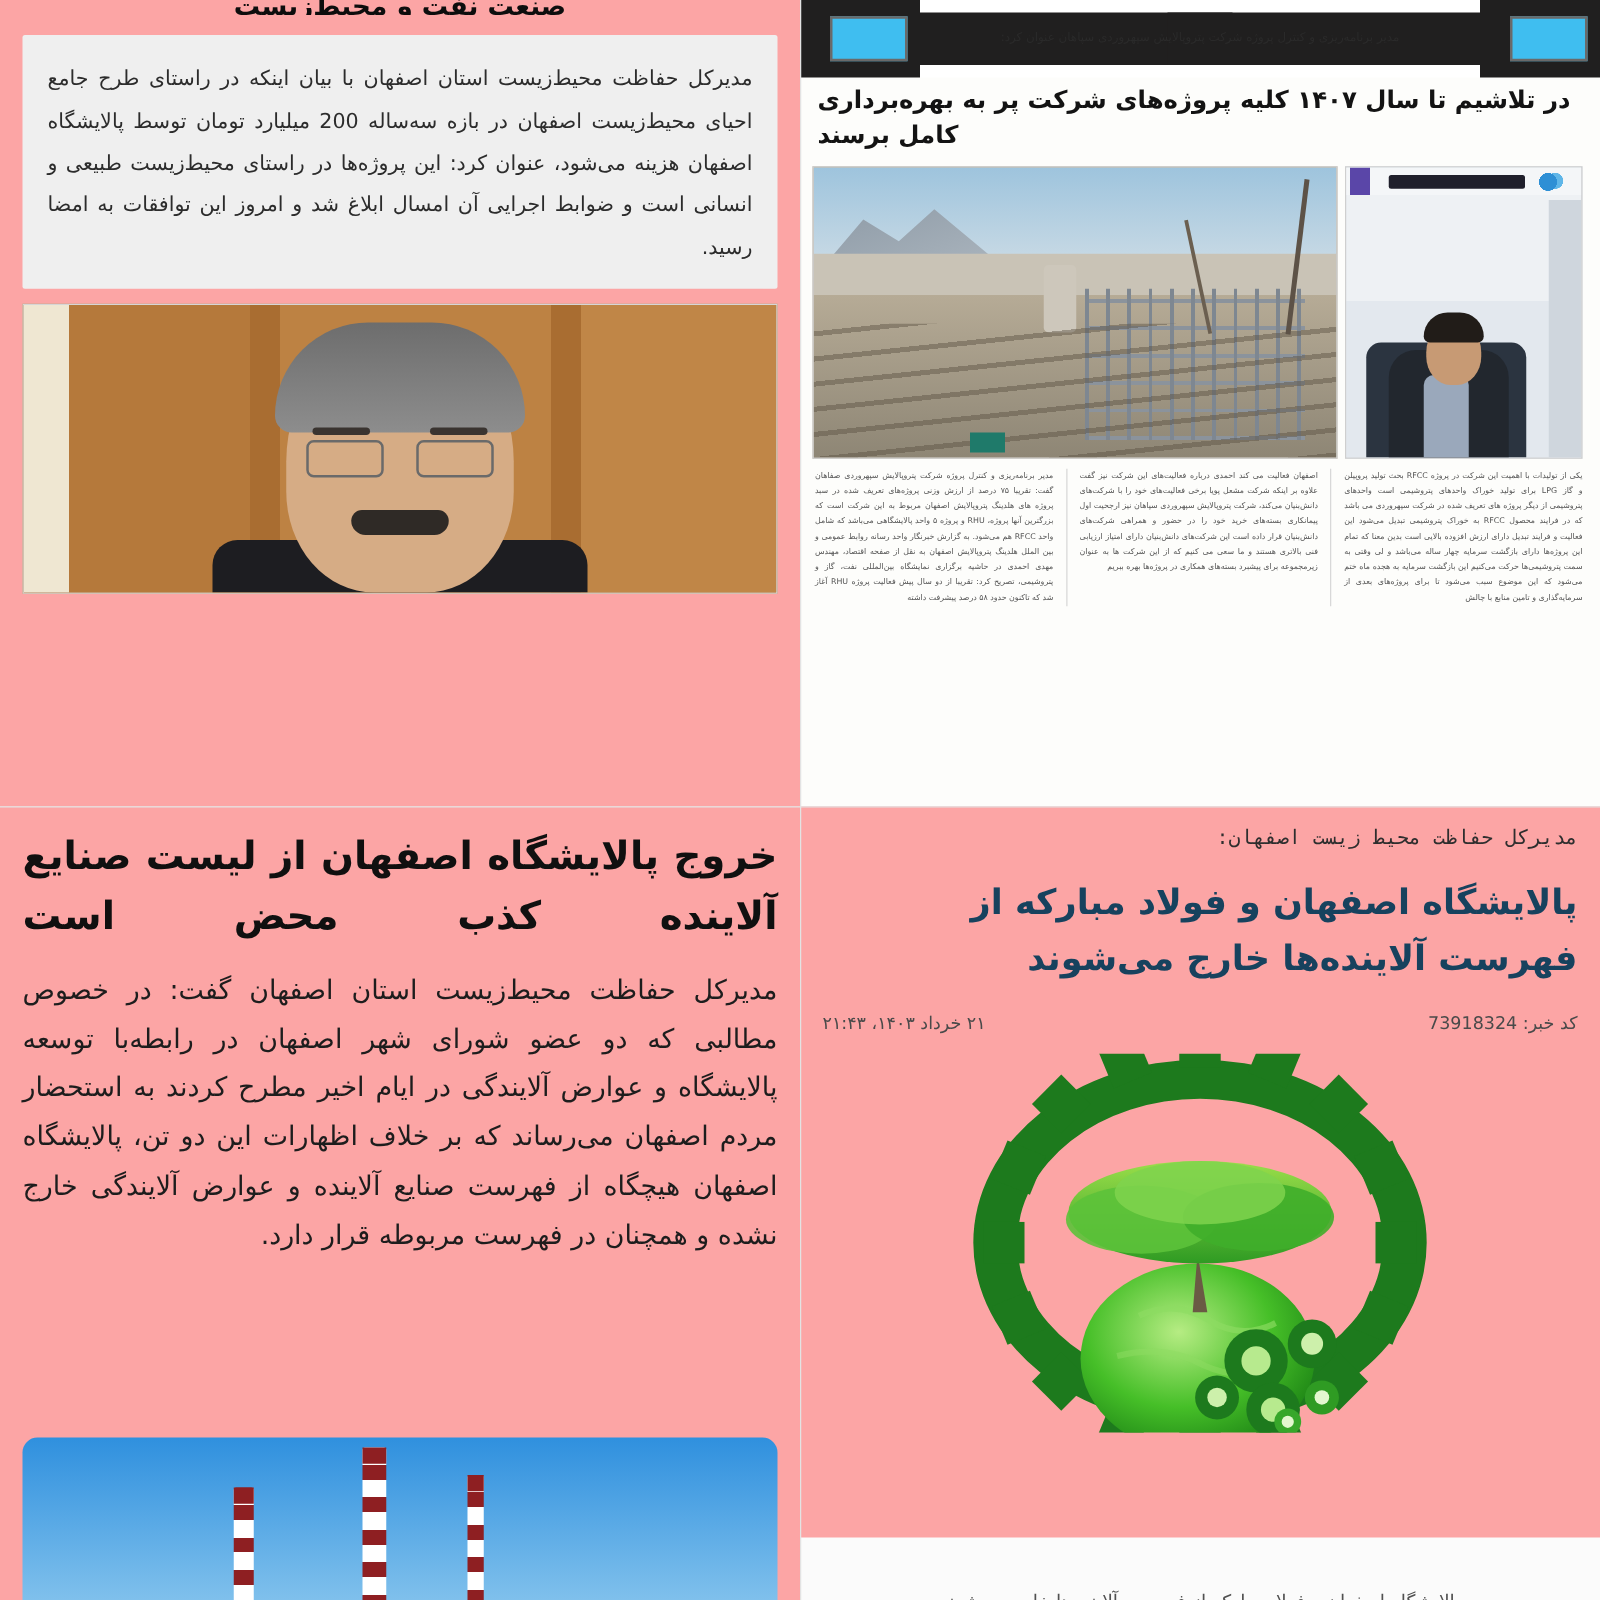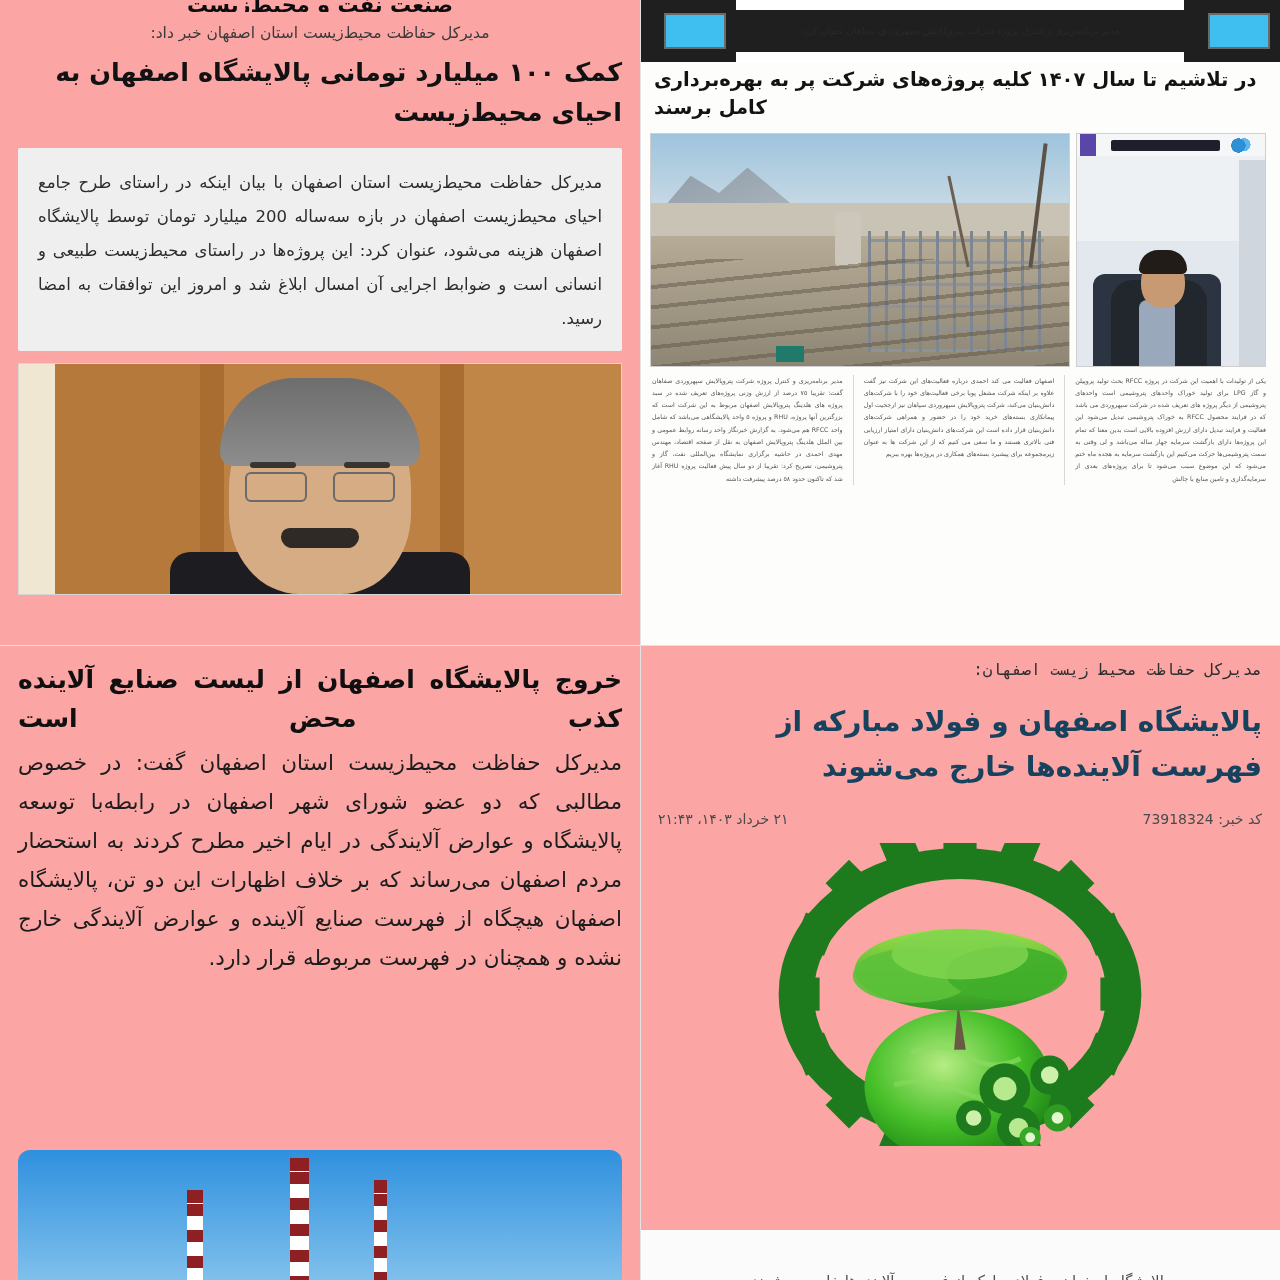--- a/index.html
+++ b/index.html
@@ -149,25 +149,25 @@
     overflow:hidden;
   }
   .q3-foot-txt{
     font-size:15px;color:#333;text-align:center;direction:rtl;
     padding-top:38px;line-height:1.8;opacity:.85;
   }
 
   
   .q4{padding:16px 18px 0 18px;box-sizing:border-box;}
   .q4-title{
-    font-size:25px;font-weight:bold;color:#101010;text-align:justify;
+    font-size:31px;font-weight:bold;color:#101010;text-align:justify;
     text-align-last:justify;line-height:1.55;
   }
   .q4-body{
-    margin-top:4px;font-size:21.5px;color:#1d1d1d;line-height:1.82;
+    margin-top:16px;font-size:21.5px;color:#1d1d1d;line-height:1.82;
     text-align:justify;
   }
   .q4-photo{
     position:absolute;left:18px;right:18px;bottom:0;height:130px;
     border-radius:12px 12px 0 0;overflow:hidden;
     background:linear-gradient(#2f90de,#7fc0ec);
   }
   .stack{position:absolute;bottom:0;width:16px;
     background:repeating-linear-gradient(#ffffff 0 14px,#8e1f22 14px 26px);
     border-radius:2px 2px 0 0;}
@@ -242,22 +242,20 @@
       </div>
       <div class="q1-colrule"></div>
       <div class="q1-col">
         <p>مدیر برنامه‌ریزی و کنترل پروژه شرکت پتروپالایش سپهروردی صفاهان گفت: تقریبا ۷۵ درصد از ارزش وزنی پروژه‌های تعریف شده در سبد پروژه های هلدینگ پتروپالایش اصفهان مربوط به این شرکت است که بزرگترین آنها پروژه، RHU و پروژه ۵ واحد پالایشگاهی می‌باشد که شامل واحد RFCC هم می‌شود. به گزارش خبرنگار واحد رسانه روابط عمومی و بین الملل هلدینگ پتروپالایش اصفهان به نقل از صفحه اقتصاد، مهندس مهدی احمدی در حاشیه برگزاری نمایشگاه بین‌المللی نفت، گاز و پتروشیمی، تصریح کرد: تقریبا از دو سال پیش فعالیت پروژه RHU آغاز شد که تاکنون حدود ۵۸ درصد پیشرفت داشته</p>
       </div>
     </div>
   </div>
 
   <div class="cell q2">
     <div class="q2-cut">صنعت نفت و محیط‌زیست</div>
-    <div class="q2-kicker">مدیرکل حفاظت محیط‌زیست استان اصفهان خبر داد:</div>
-    <div class="q2-title">کمک ۱۰۰ میلیارد تومانی پالایشگاه اصفهان به احیای محیط‌زیست</div>
     <div class="q2-lead">مدیرکل حفاظت محیط‌زیست استان اصفهان با بیان اینکه در راستای طرح جامع احیای محیط‌زیست اصفهان در بازه سه‌ساله 200 میلیارد تومان توسط پالایشگاه اصفهان هزینه می‌شود، عنوان کرد: این پروژه‌ها در راستای محیط‌زیست طبیعی و انسانی است و ضوابط اجرایی آن امسال ابلاغ شد و امروز این توافقات به امضا رسید.</div>
     <div class="q2-photo">
       <div class="pw"></div>
       <div class="pw-coat"></div>
       <div class="pw-head"></div>
       <div class="pw-hair"></div>
       <div class="pw-brow l"></div>
         <div class="pw-brow r"></div>
       <div class="pw-glass"></div>
       <div class="pw-mous"></div>

